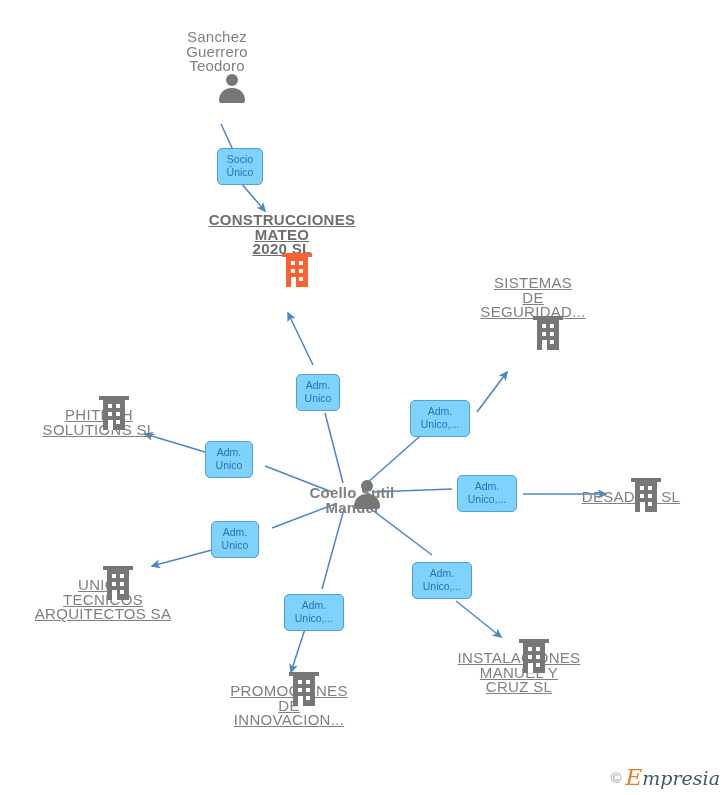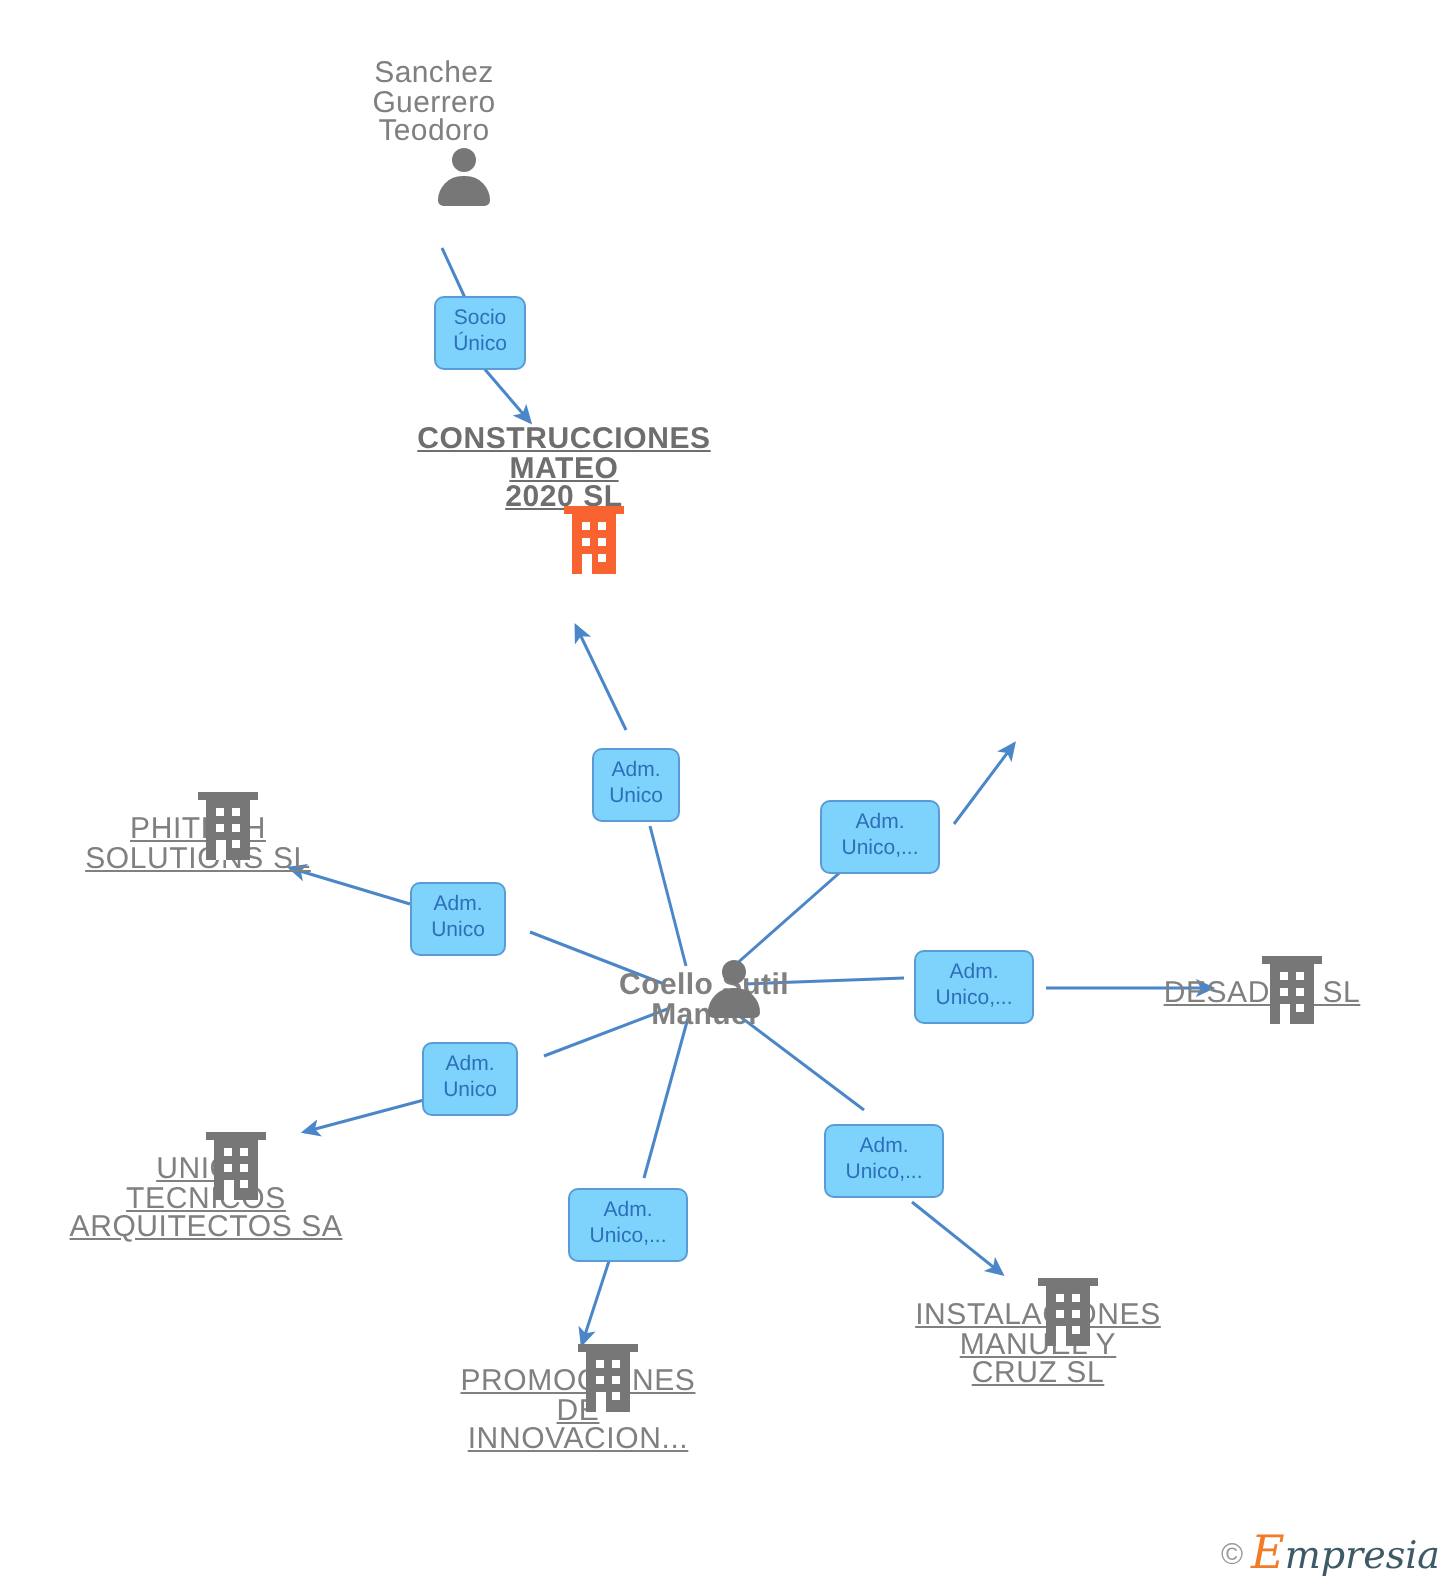--- a/index.html
+++ b/index.html
@@ -129,20 +129,35 @@
         <span class="body"></span>
         <i style="left:9px;top:4px;"></i><i style="left:17px;top:4px;"></i>
         <i style="left:9px;top:12px;"></i><i style="left:17px;top:12px;"></i>
         <i style="left:17px;top:20px;"></i>
         <i class="door" style="left:9px;top:20px;width:5px;height:10px;"></i>
         <span class="base"></span>
       </span>
     </span>
   </div>
 
+  <div class="node company" style="left:533px;top:276px;">
+    <div class="caption">SISTEMAS
+DE
+SEGURIDAD...</div>
+    <span class="glyph">
+      <span class="bld">
+        <span class="body"></span>
+        <i style="left:9px;top:4px;"></i><i style="left:17px;top:4px;"></i>
+        <i style="left:9px;top:12px;"></i><i style="left:17px;top:12px;"></i>
+        <i style="left:17px;top:20px;"></i>
+        <i class="door" style="left:9px;top:20px;width:5px;height:10px;"></i>
+        <span class="base"></span>
+      </span>
+    </span>
+  </div>
 
   <div class="node company" style="left:631px;top:482px;">
     <span class="glyph">
       <span class="bld">
         <span class="body"></span>
         <i style="left:9px;top:4px;"></i><i style="left:17px;top:4px;"></i>
         <i style="left:9px;top:12px;"></i><i style="left:17px;top:12px;"></i>
         <i style="left:17px;top:20px;"></i>
         <i class="door" style="left:9px;top:20px;width:5px;height:10px;"></i>
         <span class="base"></span>

